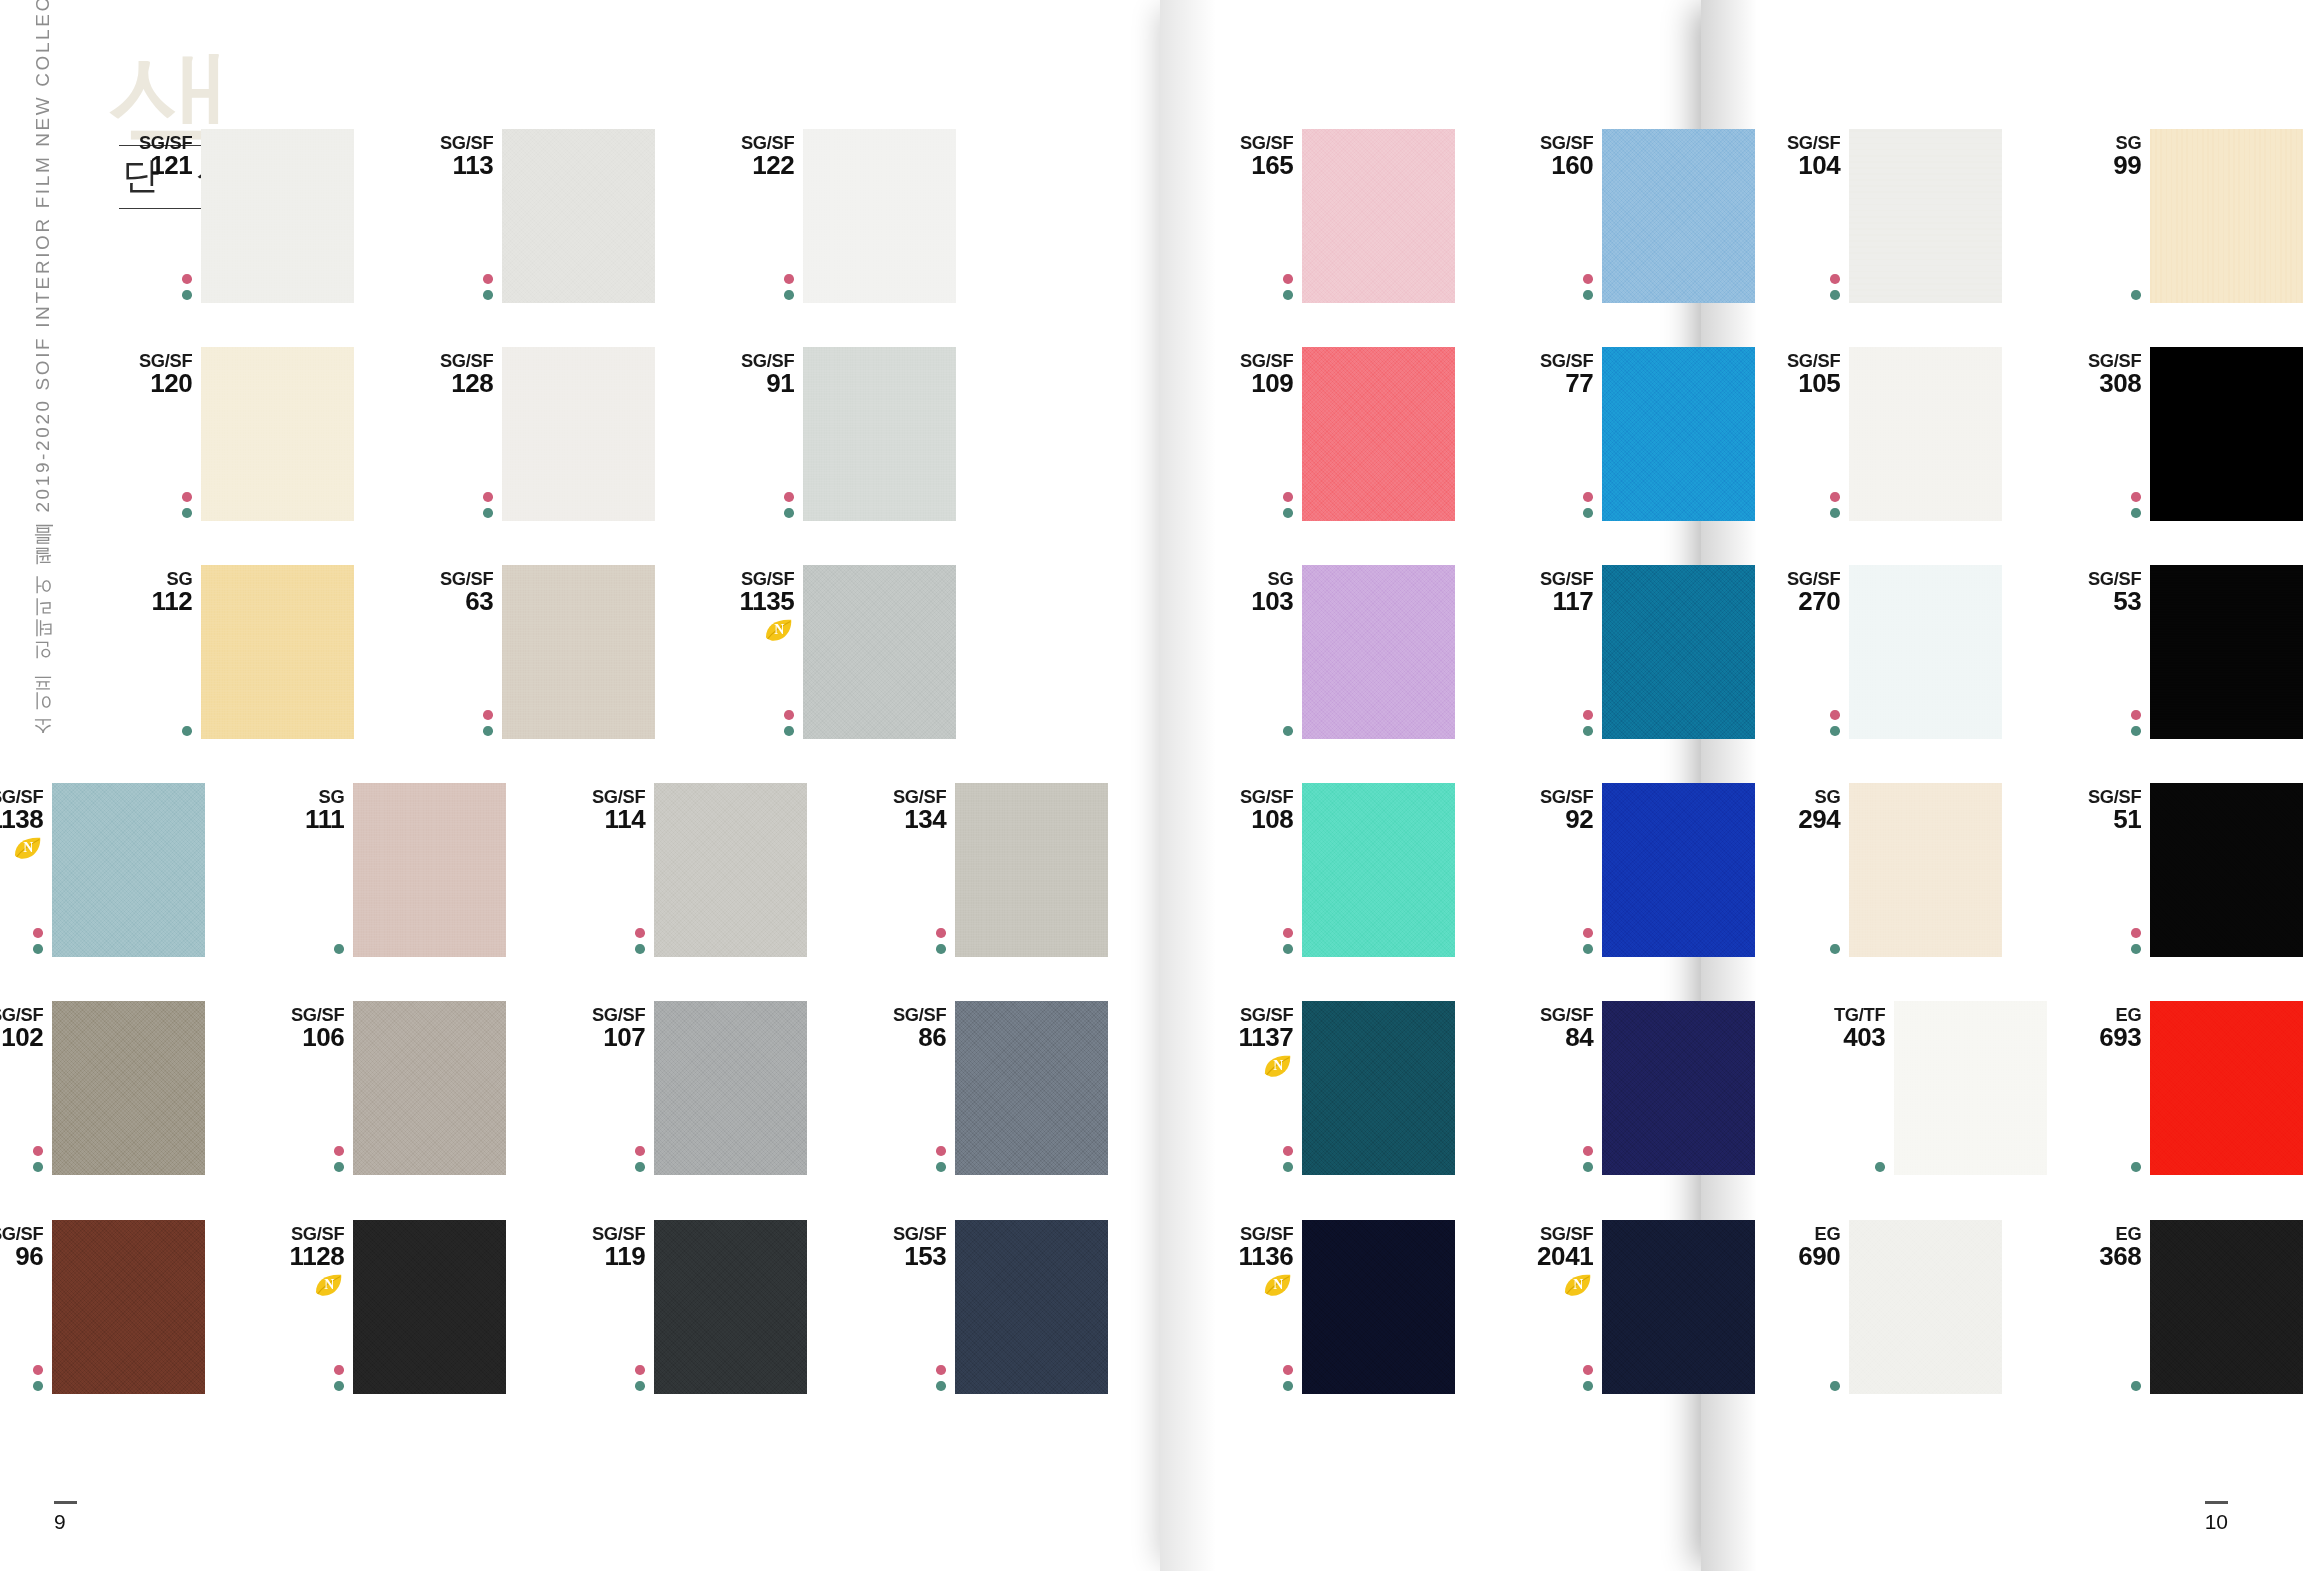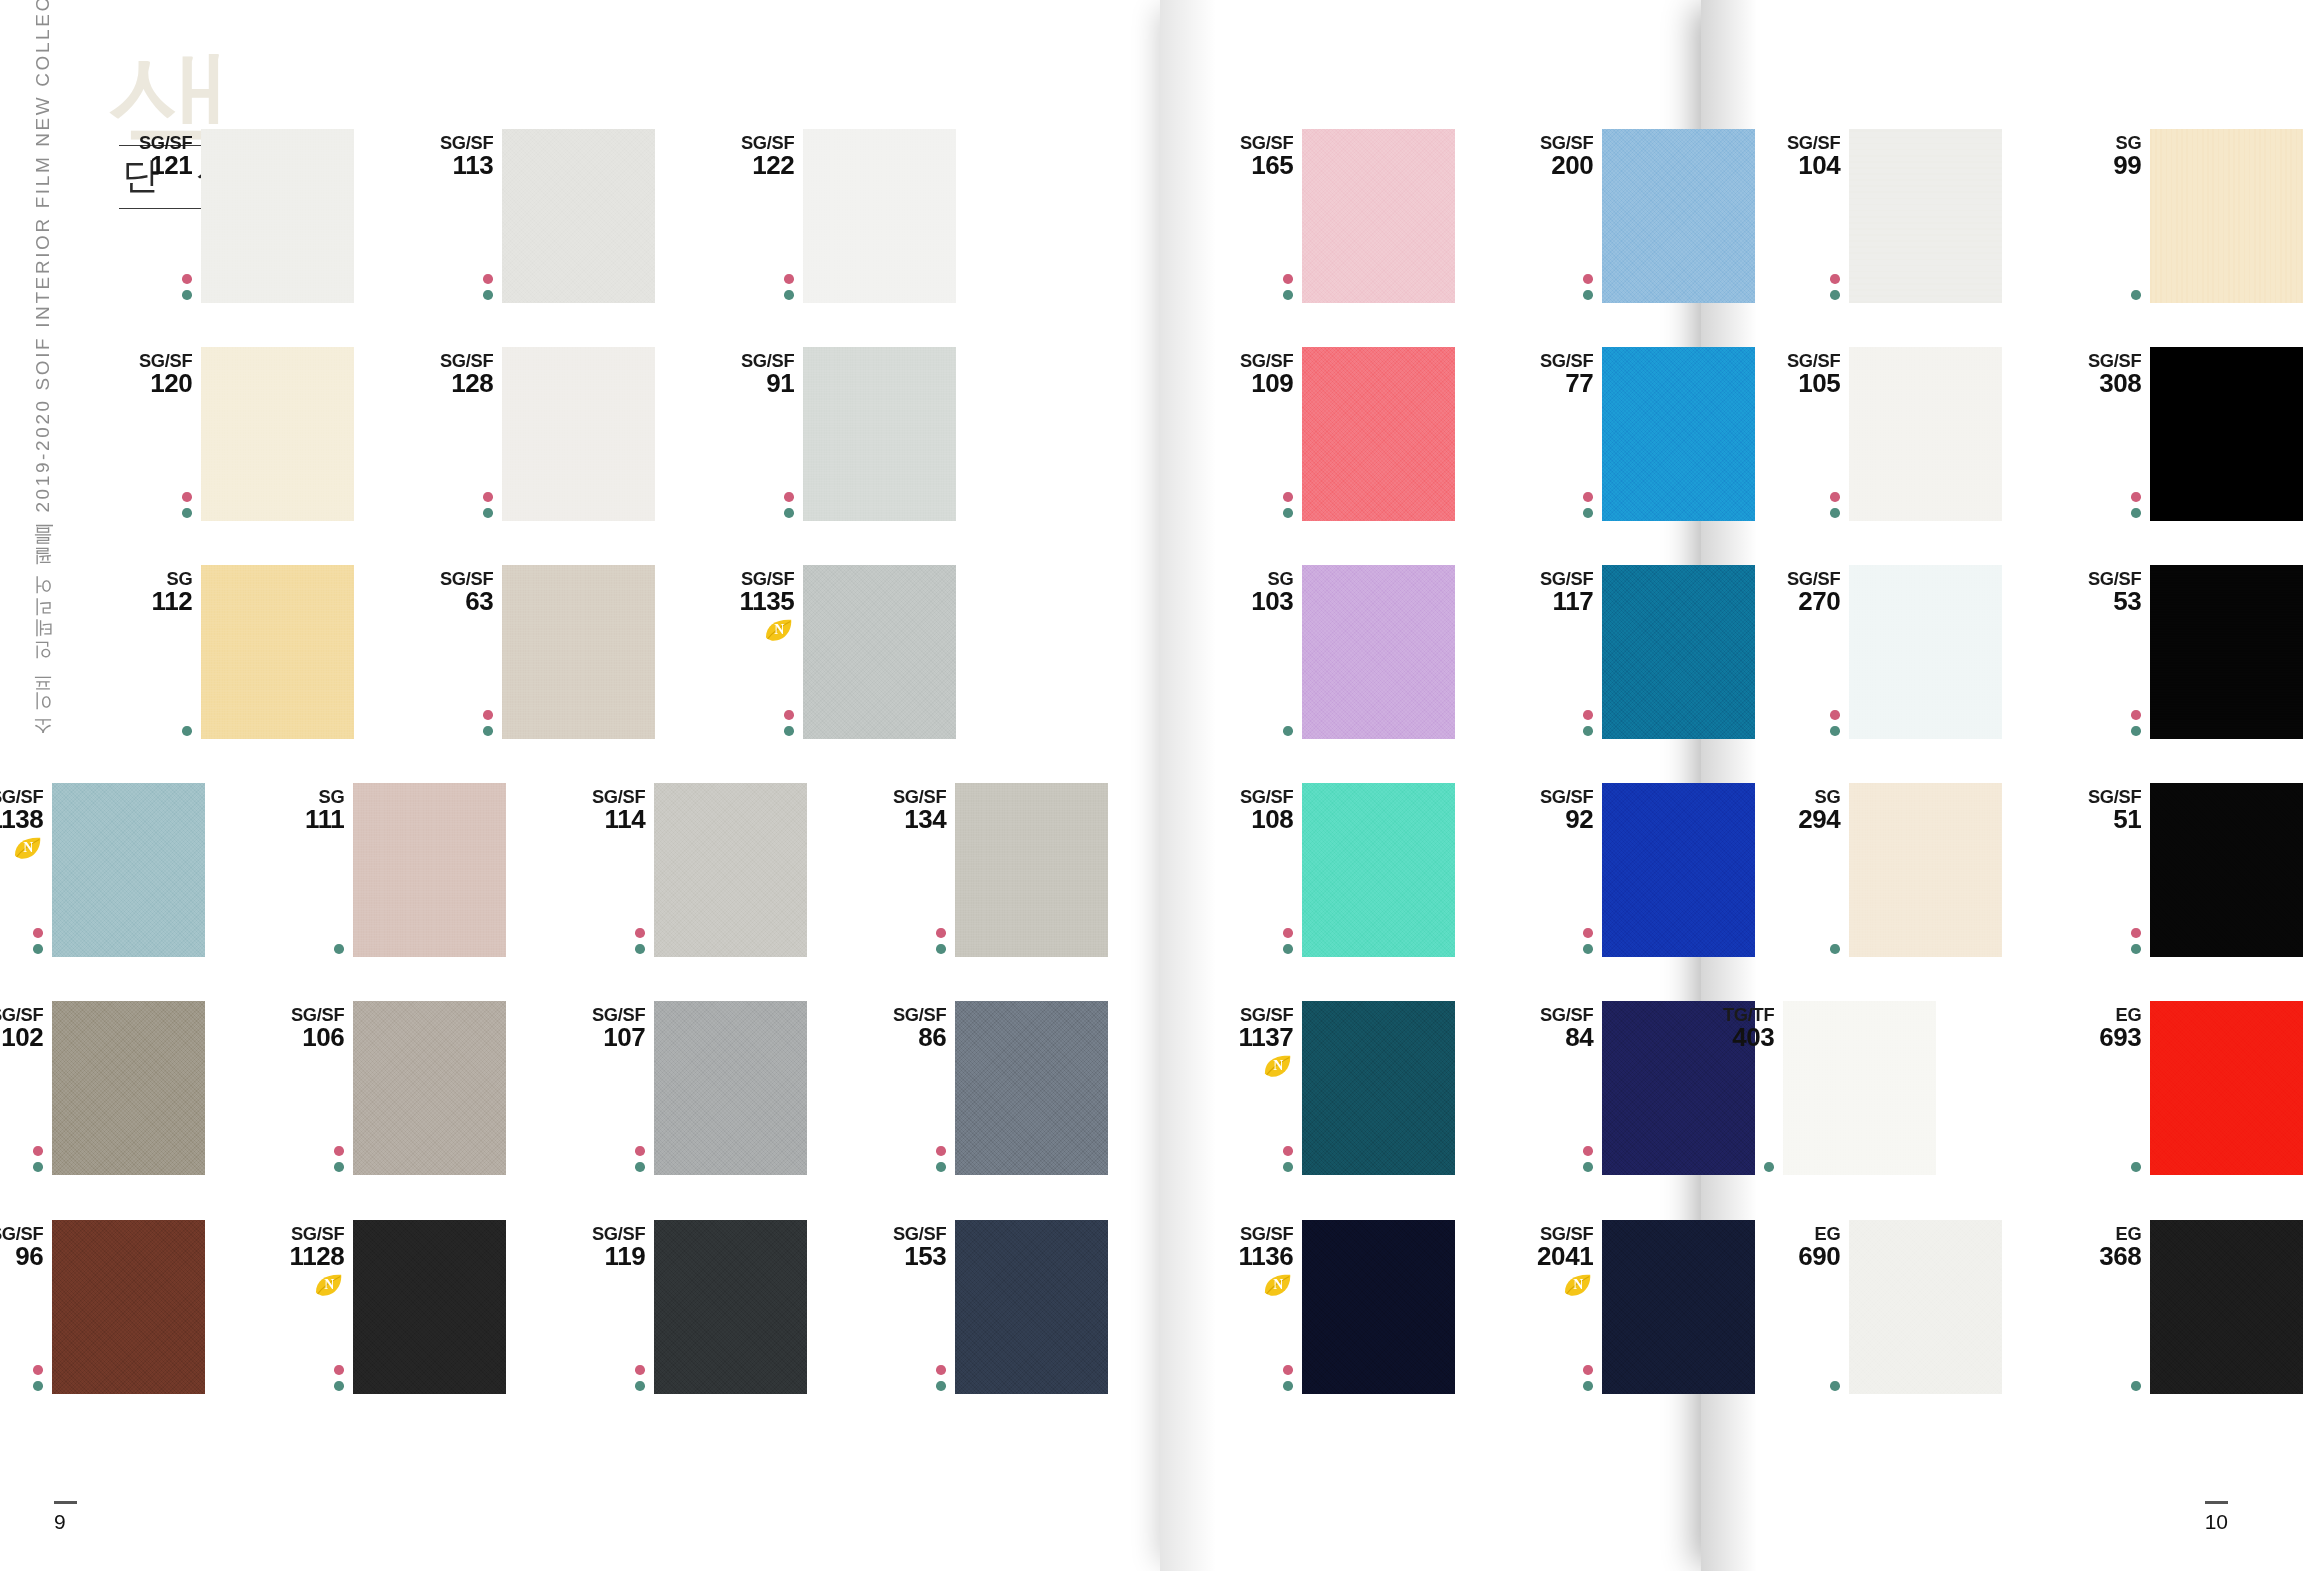--- a/index.html
+++ b/index.html
@@ -392,21 +392,21 @@
         </div>
         <div class="dots">
           <span class="dot pink"></span>
           <span class="dot green"></span>
         </div>
       </div>
       <div class="cell" style="left: 1602px; top: 129px; width: 153px; height: 174px;">
         <div class="swatch grain" style="background: rgb(142, 187, 221);"></div>
         <div class="labels">
           <div class="code">SG/SF</div>
-          <div class="num">200</div>
+          <div class="num">160</div>
         </div>
         <div class="dots">
           <span class="dot pink"></span>
           <span class="dot green"></span>
         </div>
       </div>
       <div class="cell" style="left: 1302px; top: 347px; width: 153px; height: 174px;">
         <div class="swatch grain" style="background: rgb(244, 113, 122);"></div>
         <div class="labels">
           <div class="code">SG/SF</div>
@@ -594,21 +594,21 @@
         <div class="swatch grain" style="background: rgb(7, 7, 7);"></div>
         <div class="labels">
           <div class="code">SG/SF</div>
           <div class="num">51</div>
         </div>
         <div class="dots">
           <span class="dot pink"></span>
           <span class="dot green"></span>
         </div>
       </div>
-      <div class="cell" style="left: 1783px; top: 1001px; width: 153px; height: 174px;">
+      <div class="cell" style="left: 1894px; top: 1001px; width: 153px; height: 174px;">
         <div class="swatch plain" style="background: rgb(247, 247, 243);"></div>
         <div class="labels">
           <div class="code">TG/TF</div>
           <div class="num">403</div>
         </div>
         <div class="dots">
           <span class="dot green"></span>
         </div>
       </div>
       <div class="cell" style="left: 2150px; top: 1001px; width: 153px; height: 174px;">

